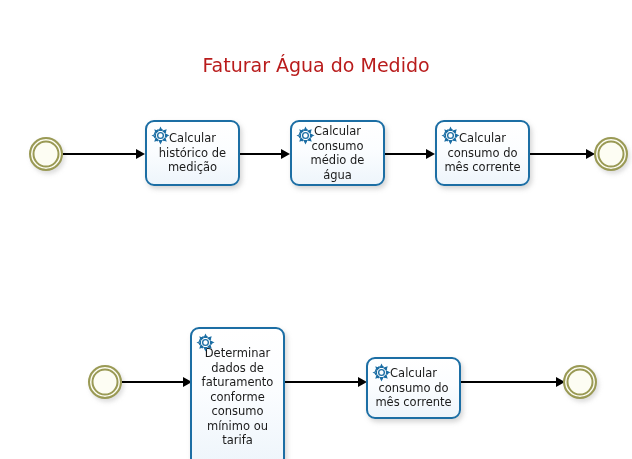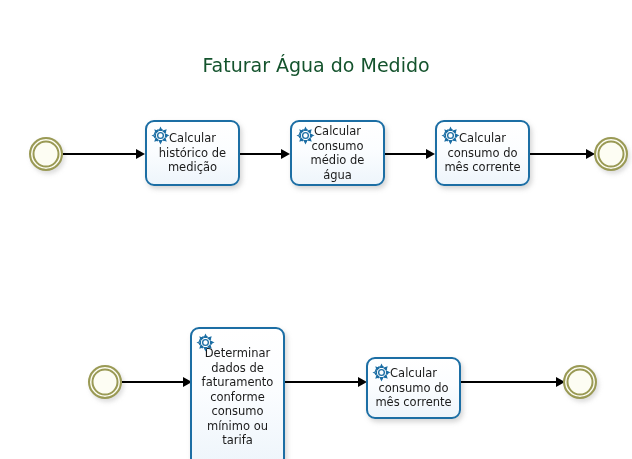--- a/index.html
+++ b/index.html
@@ -16,21 +16,21 @@
     overflow: hidden;
   }
 
   
   .diagram-title {
     position: absolute;
     left: 0;
     width: 632px;
     text-align: center;
     font-size: 19px;
-    color: #14532d;
+    color: #b91c1c;
     font-family: "DejaVu Sans", "Liberation Sans", sans-serif;
     white-space: nowrap;
   }
   #title-1 { top: 54px; }
   #title-2 { top: 258px; }
 
   
   .event {
     position: absolute;
     border-radius: 50%;

